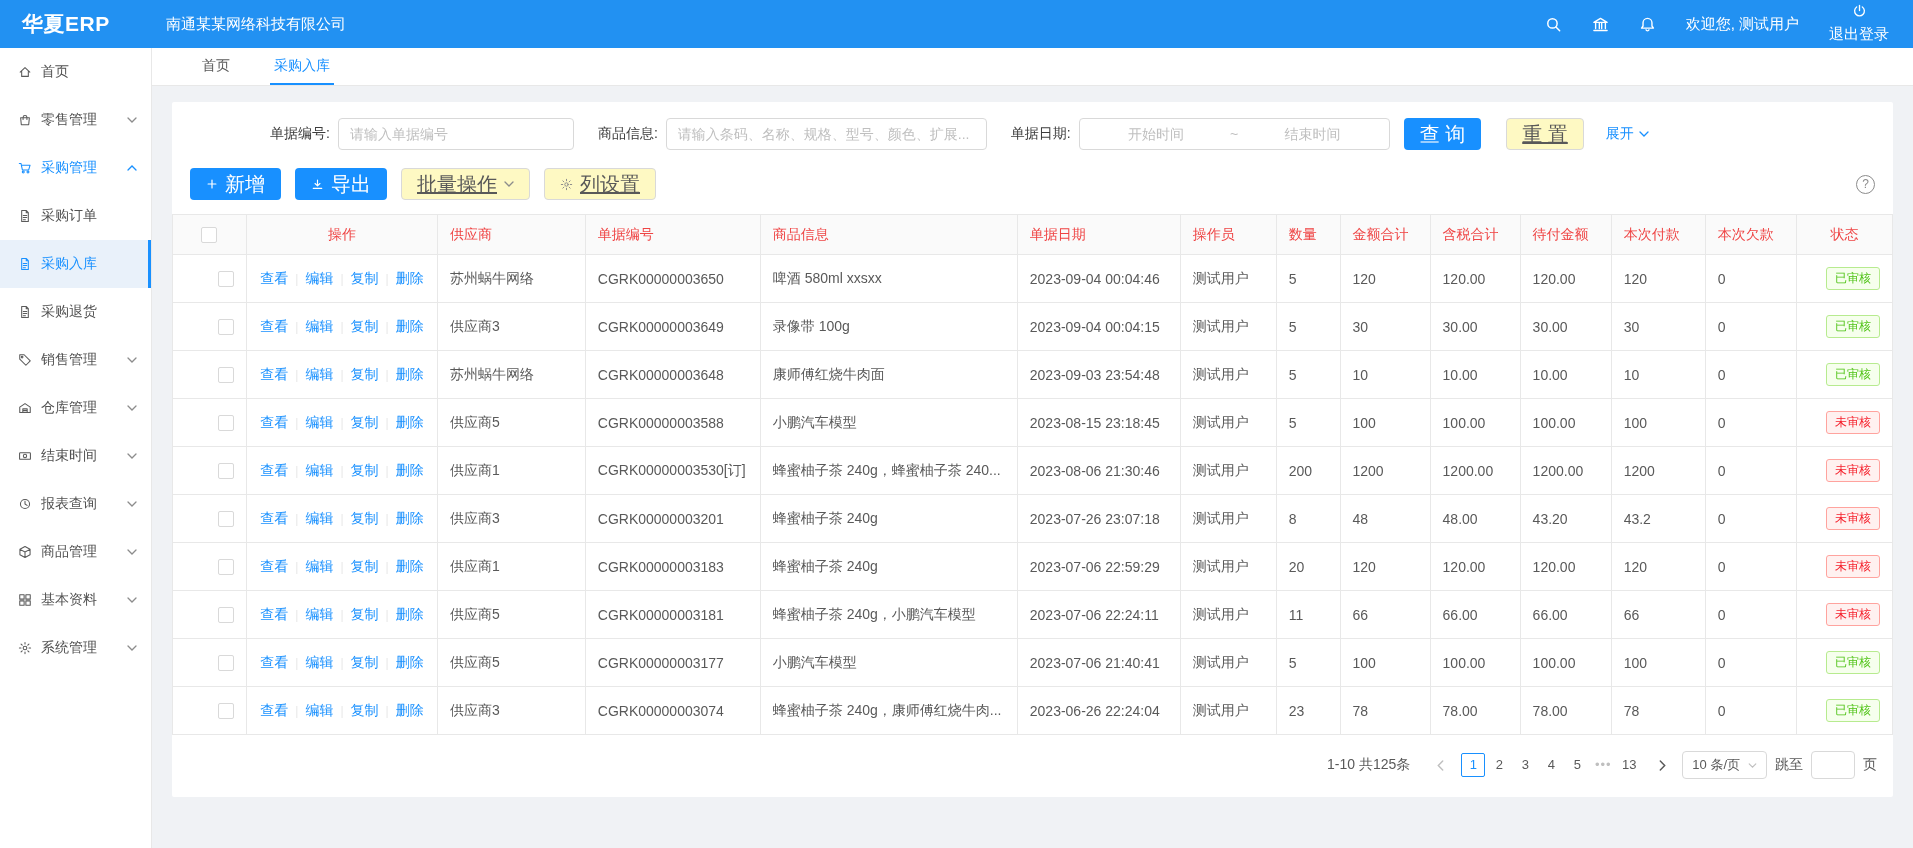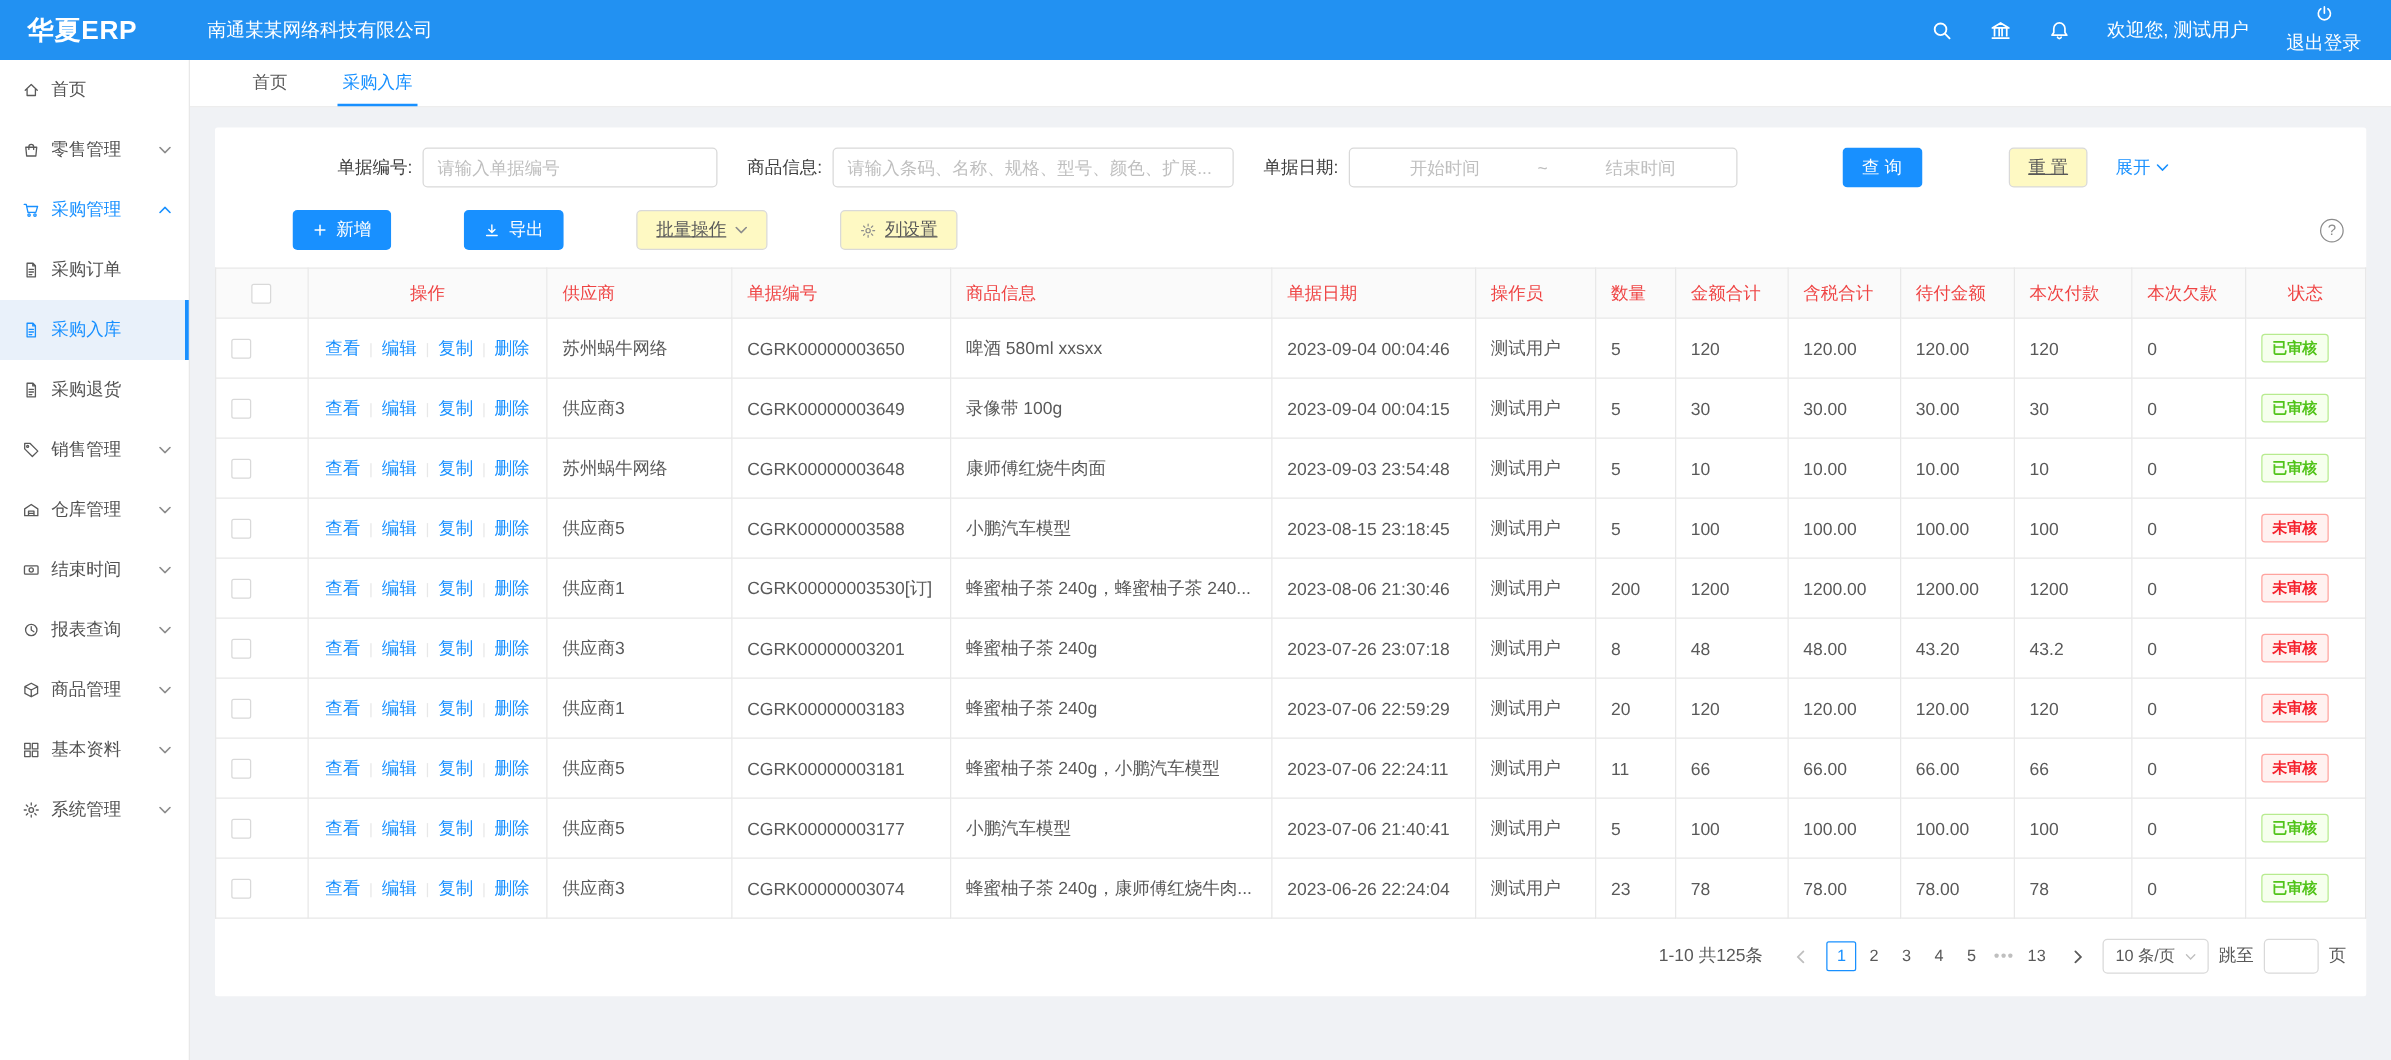--- a/index.html
+++ b/index.html
@@ -40,42 +40,42 @@
   .content { flex: 1; background: #f0f2f5; overflow: hidden; }
   .card { margin: 16px 20px 0 20px; background: #fff; border-radius: 2px; padding-top: 14px; }
 
   
   .filter-row { display: flex; align-items: center; height: 36px; padding: 0 18px 0 98px; }
   .f-label { color: #3c3c3c; margin-right: 8px; white-space: nowrap; }
   .f-input { height: 32px; border: 1px solid #d9d9d9; border-radius: 4px; padding: 0 11px; font-size: 14px; color: #000000; outline: none; font-family: inherit; }
   .f-input::placeholder, .rp-input::placeholder, .pg-jump-input::placeholder { color: #bfbfbf; }
   .w-bill { width: 236px; margin-right: 24px; }
   .w-material { width: 321px; margin-right: 24px; }
-  .range-picker { width: 311px; height: 32px; border: 1px solid #d9d9d9; border-radius: 4px; display: flex; align-items: center; margin-right: 40px; padding: 0 6px; }
+  .range-picker { width: 311px; height: 32px; border: 1px solid #d9d9d9; border-radius: 4px; display: flex; align-items: center; margin-right: 14px; padding: 0 6px; }
   .rp-input { flex: 1; min-width: 0; border: none; outline: none; text-align: center; font-size: 14px; color: #595959; font-family: inherit; }
   .rp-sep { color: #bfbfbf; padding: 0 4px; }
 
-  .btn { height: 32px; display: inline-flex; align-items: center; gap: 7px; padding: 0 15px; border-radius: 4px; font-size: 14px; cursor: pointer; border: 1px solid transparent; font-family: inherit; white-space: nowrap; margin-left: 44px; }
+  .btn { height: 32px; display: inline-flex; align-items: center; gap: 7px; padding: 0 15px; border-radius: 4px; font-size: 20px; cursor: pointer; border: 1px solid transparent; font-family: inherit; white-space: nowrap; }
   .btn-primary { background: #1890ff; color: #fff; }
   .btn-default { background: #fef9c3; border-color: #d9d9d9; color: #595959; text-decoration: underline; }
   .btn-search { margin-right: 25px; }
   .btn-reset { margin-right: 22px; }
   .expand-link { color: #1890ff; display: inline-flex; align-items: center; gap: 5px; cursor: pointer; text-decoration: none; }
 
   
   .toolbar-row { display: flex; align-items: center; gap: 14px; padding: 16px 18px 14px 18px; }
   .help-circle { margin-left: auto; width: 19px; height: 19px; border: 1.5px solid #8c8c8c; border-radius: 50%; color: #8c8c8c; font-size: 12px; display: flex; align-items: center; justify-content: center; cursor: pointer; }
 
   
   .data-table { width: 100%; border-collapse: collapse; table-layout: fixed; }
   .data-table th, .data-table td { border: 1px solid #e8e8e8; padding: 0 12px; white-space: nowrap; overflow: hidden; text-overflow: ellipsis; }
   .data-table th { height: 40px; background: #fafafa; color: #ef4444; font-weight: normal; text-align: left; }
   .data-table th.th-center { text-align: center; }
   .data-table td { height: 48px; color: #595959; }
-  .td-center { text-align: left; font-weight: bold; }
+  .td-center { text-align: right; }
   .td-ops { text-align: center; }
   .op-link { color: #1890ff; cursor: pointer; text-decoration: none; }
   .op-sep { color: #e8e8e8; margin: 0 7px; font-size: 12px; }
   .checkbox { display: inline-block; width: 16px; height: 16px; border: 1px solid #d9d9d9; border-radius: 2px; background: #fff; vertical-align: middle; cursor: pointer; }
   .badge { display: inline-block; padding: 2px 8px; font-size: 12px; line-height: 1.4; border-radius: 3px; }
   .badge-green { color: #52c41a; background: #f6ffed; border: 1px solid #b7eb8f; }
   .badge-red { color: #f5222d; background: #fff1f0; border: 1px solid #ffa39e; }
 
   
   .pagination-row { display: flex; justify-content: flex-end; align-items: center; gap: 8px; padding: 16px 16px 18px 0; }

